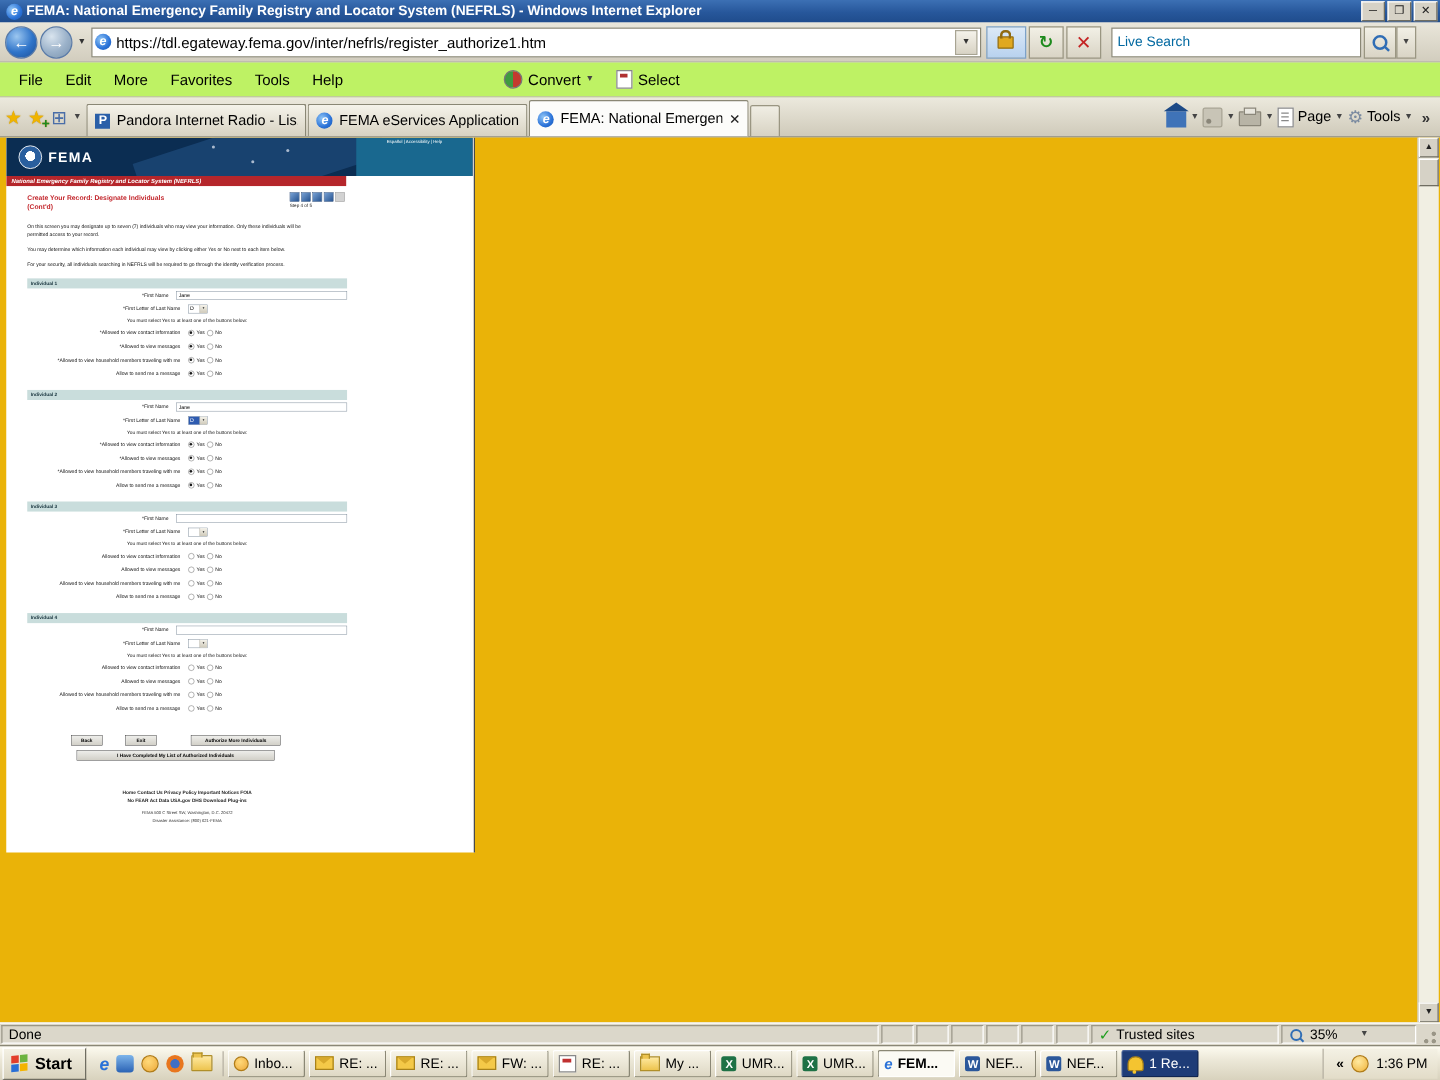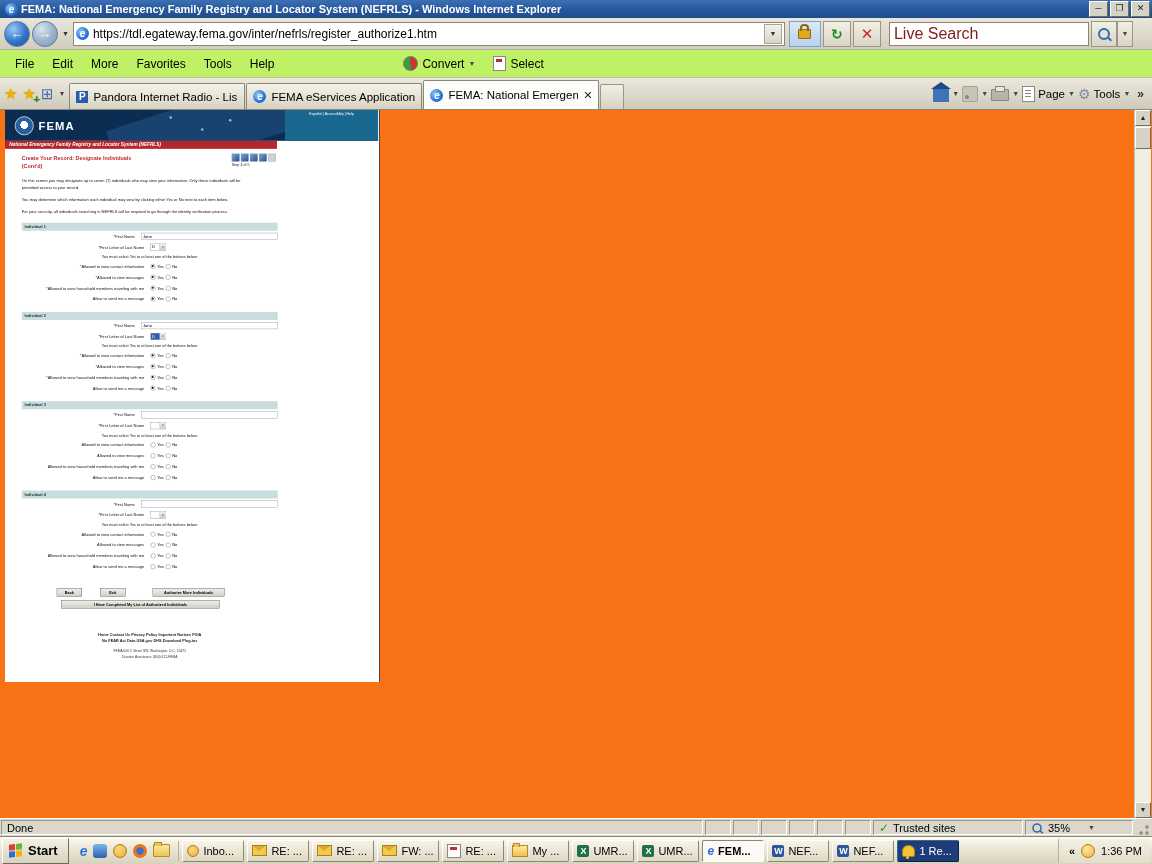--- a/index.html
+++ b/index.html
@@ -37,21 +37,21 @@
   .sqbtn{height:24px;border:1px solid #9a9682;display:flex;align-items:center;justify-content:center;
     margin-right:2px;background:linear-gradient(#f2f0e6,#d9d4c5);}
   .lockbtn{width:30px;background:linear-gradient(#dce9f7,#b8d2ef);border-color:#7da2c9;}
   .lock-body{width:11px;height:8px;background:#e0a81f;border:1px solid #936d10;border-radius:1px;position:relative;}
   .lock-body::before{content:"";position:absolute;left:1px;top:-6px;width:5px;height:5px;
     border:2px solid #8f6a10;border-bottom:none;border-radius:4px 4px 0 0;}
   .refreshbtn{width:26px;color:#1d8a1d;font-weight:bold;font-size:14px;}
   .stopbtn{width:26px;color:#c42424;font-weight:bold;font-size:15px;}
   .searchbox{width:190px;height:22px;background:#fff;border:1px solid #8a8775;display:flex;align-items:center;
     padding:0 4px;margin-left:6px;}
-  .searchbox .ph{color:#7f1d1d;font-size:16px;}
+  .searchbox .ph{color:#0369a1;font-size:11px;}
   .searchbtns{display:flex;margin-left:2px;}
   .magbtn{width:24px;height:24px;background:linear-gradient(#f2f0e6,#d9d4c5);border:1px solid #9a9682;
     display:flex;align-items:center;justify-content:center;}
   .mag{width:8px;height:8px;border:2px solid #2f6db5;border-radius:50%;position:relative;}
   .mag::after{content:"";position:absolute;left:7px;top:8px;width:5px;height:2px;background:#2f6db5;transform:rotate(45deg);}
 
   
   .menurow{position:absolute;left:0;top:50px;width:1152px;height:28px;background:#bef264;
     border-bottom:1px solid #c2bdae;display:flex;align-items:center;padding:0 6px;box-sizing:border-box;}
   .menuitem{padding:3px 9px;font-size:12px;}
@@ -87,21 +87,21 @@
   .feed{width:14px;height:14px;background:#c8c4b6;border:1px solid #a8a494;border-radius:2px;position:relative;}
   .feed::after{content:"";position:absolute;left:2px;bottom:2px;width:4px;height:4px;border-radius:50%;background:#8a8679;}
   .printer{width:16px;height:10px;background:#b8b4a6;border:1px solid #8a8679;border-radius:1px;position:relative;margin-top:3px;}
   .printer::before{content:"";position:absolute;left:3px;top:-4px;width:8px;height:4px;background:#e8e6de;border:1px solid #8a8679;}
   .pageico{width:11px;height:14px;background:#fff;border:1px solid #888;position:relative;}
   .pageico::after{content:"";position:absolute;left:2px;top:3px;width:6px;height:1px;background:#888;box-shadow:0 3px 0 #888,0 6px 0 #888;}
   .gear{color:#7a8aa0;font-size:14px;}
   .chev{font-size:12px;color:#333;font-weight:bold;margin-left:4px;}
 
   
-  .viewport{position:absolute;left:0;top:110px;width:1152px;height:708px;background:#f97316;overflow:hidden;}
+  .viewport{position:absolute;left:0;top:110px;width:1152px;height:708px;background:#eab308;overflow:hidden;}
   .vscroll{position:absolute;right:1px;top:0;width:16px;height:708px;background:#f1efe3;border-left:1px solid #c8c4b6;}
   .varrow{position:absolute;left:0;width:16px;height:16px;background:#d6d2c6;border:1px solid;
     border-color:#fff #6f6d61 #6f6d61 #fff;font-size:7px;text-align:center;line-height:14px;color:#222;box-sizing:border-box;}
   .vthumb{position:absolute;left:0;top:17px;width:16px;height:22px;background:#d6d2c6;border:1px solid;
     border-color:#fff #6f6d61 #6f6d61 #fff;box-sizing:border-box;}
 
   
   .webpage{position:absolute;left:5px;top:0;width:374px;height:572px;background:#fff;
     border-right:1px solid #4a4a4a;overflow:hidden;}
   .design{width:1066px;height:1634px;transform:scale(0.35);transform-origin:0 0;position:relative;}

